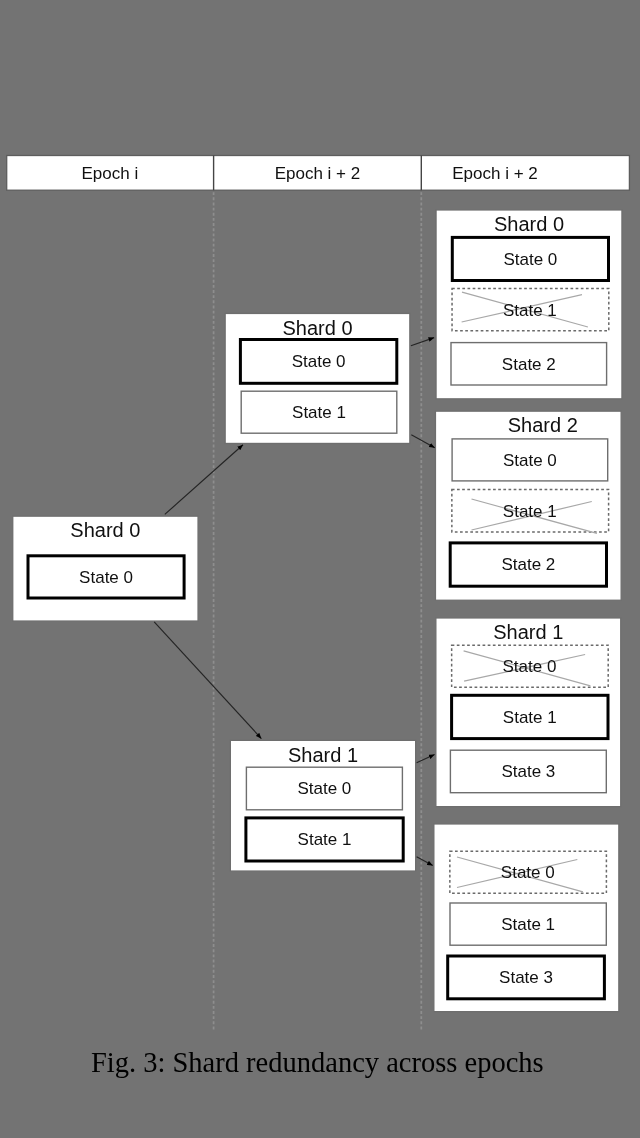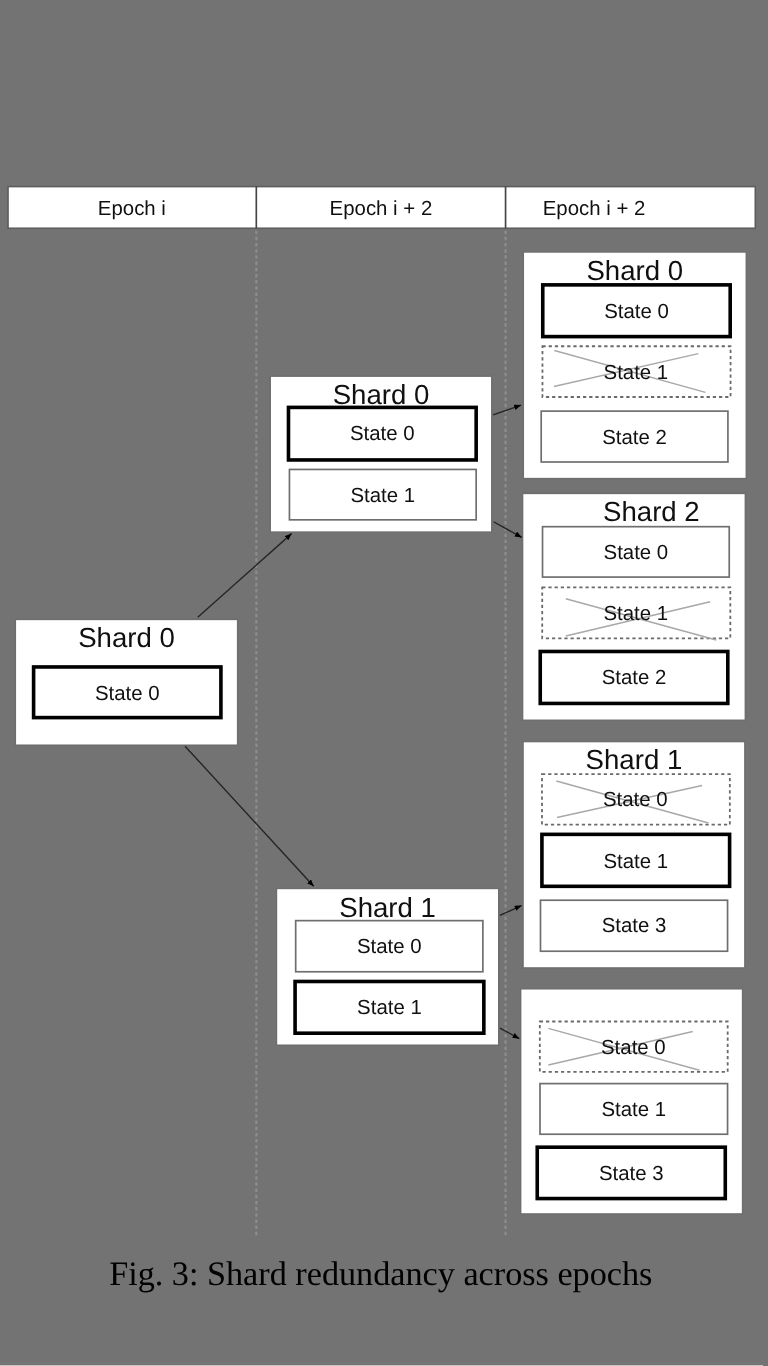--- a/index.html
+++ b/index.html
@@ -7,21 +7,21 @@
   body{width:640px;height:1138px;position:relative;overflow:hidden;
        font-family:"Liberation Sans", sans-serif;color:#000;}
   #figure{position:absolute;left:0;top:0;width:640px;height:1138px;background:#737373;text-decoration:underline;}
 
   
   svg.artwork{position:absolute;left:0;top:0;width:640px;height:1138px;}
 
   
   .txt{position:absolute;white-space:nowrap;line-height:1;color:#101010;text-align:center;}
   .epoch-head{font-size:17px;}
-  .shard-title{font-size:23px;}
+  .shard-title{font-size:20px;}
   .state-label{font-size:17px;}
   .caption{position:absolute;left:0;right:0;text-align:center;
     font-family:"Liberation Serif", serif;font-size:28.5px;line-height:1;color:#000;}
 </style>
 </head>
 <body>
 
 <div id="figure">
 
 <svg class="artwork" viewBox="0 0 640 1138">

